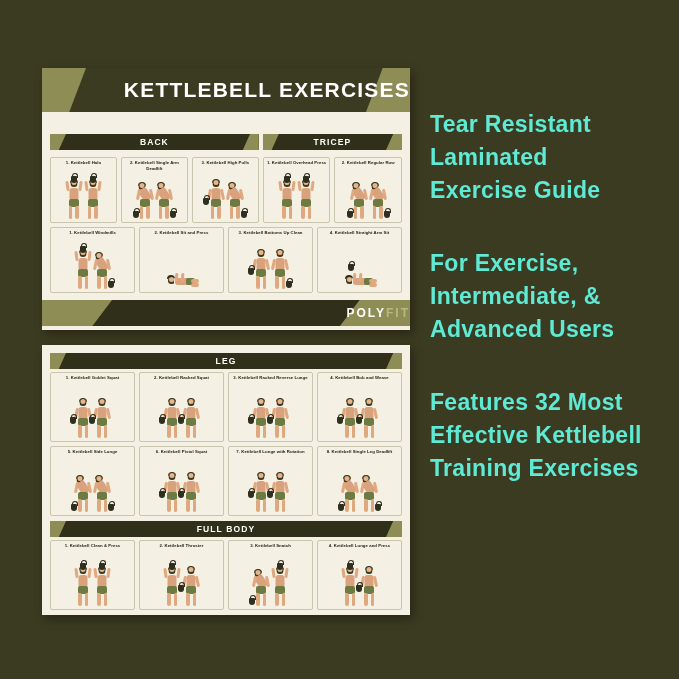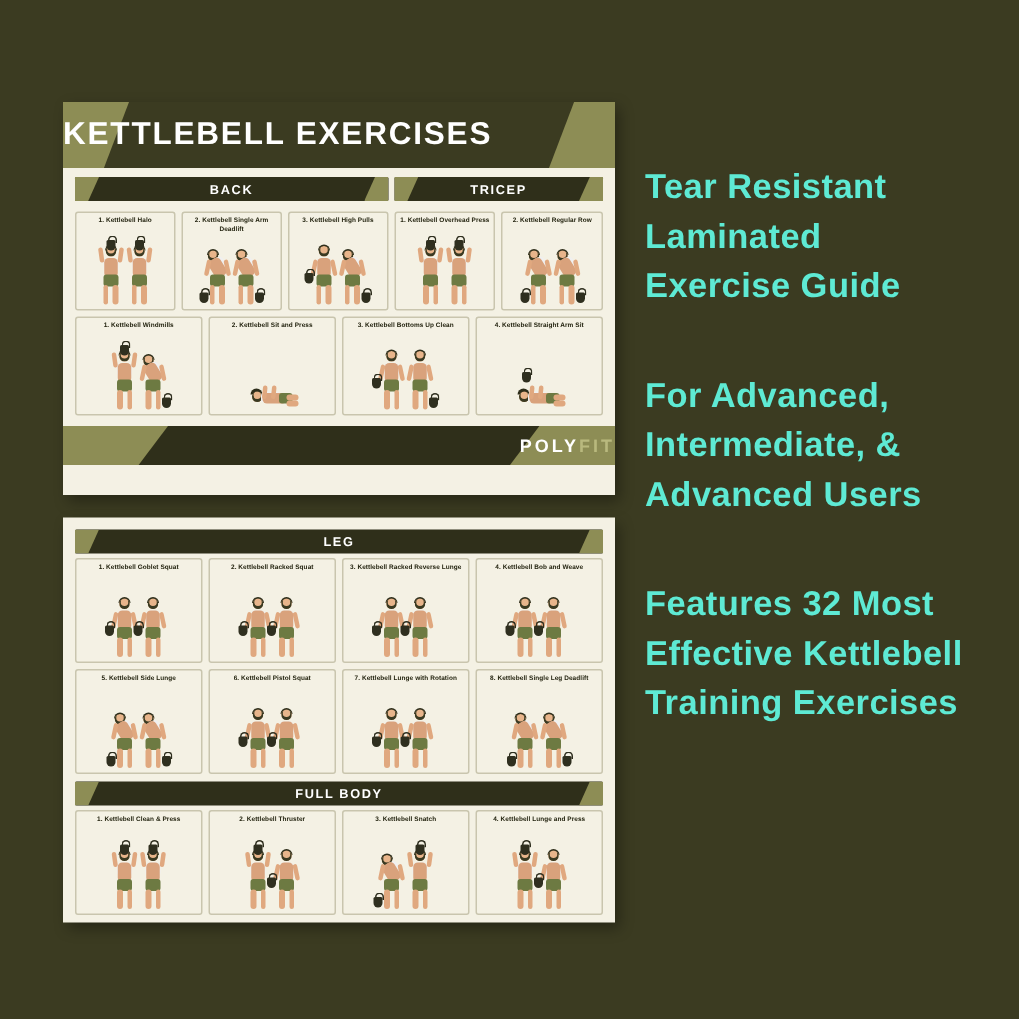--- a/index.html
+++ b/index.html
@@ -50,40 +50,40 @@
     width: 368px; height: 270px;
   }
 
   
   .poster-head {
     position: relative;
     height: 44px;
     background: #3b3b21;
     display: flex;
     align-items: center;
-    justify-content: flex-start;
+    justify-content: flex-end;
     overflow: hidden;
   }
   .poster-head .title {
     color: #ffffff;
     font-size: 21px;
     font-weight: bold;
     letter-spacing: 1.2px;
     z-index: 2;
   }
   .chev {
     position: absolute;
     top: 0; bottom: 0;
     width: 44px;
     background: #8d8d55;
   }
   .chev.left { left: 0; clip-path: polygon(0 0, 100% 0, 62% 100%, 0 100%); }
   .chev.right { right: 0; clip-path: polygon(38% 0, 100% 0, 100% 100%, 0 100%); }
 
-  .poster-body { padding: 6px 8px 4px 8px; }
+  .poster-body { padding: 22px 8px 4px 8px; }
 
   .section-bar {
     background: #2f2f1a;
     color: #ffffff;
     font-size: 8.5px;
     font-weight: bold;
     letter-spacing: 1.1px;
     text-align: center;
     padding: 3px 0;
     border-radius: 1px;
@@ -899,21 +899,21 @@
     </div>
   </div>
 
   <div class="copy-col">
     <div class="copy-block">
       <span class="line">Tear Resistant</span>
       <span class="line">Laminated</span>
       <span class="line">Exercise Guide</span>
     </div>
     <div class="copy-block">
-      <span class="line">For Advanced,</span>
+      <span class="line">For Exercise,</span>
       <span class="line">Intermediate, &amp;</span>
       <span class="line">Advanced Users</span>
     </div>
     <div class="copy-block">
       <span class="line">Features 32 Most</span>
       <span class="line">Effective Kettlebell</span>
       <span class="line">Training Exercises</span>
     </div>
   </div>
 

